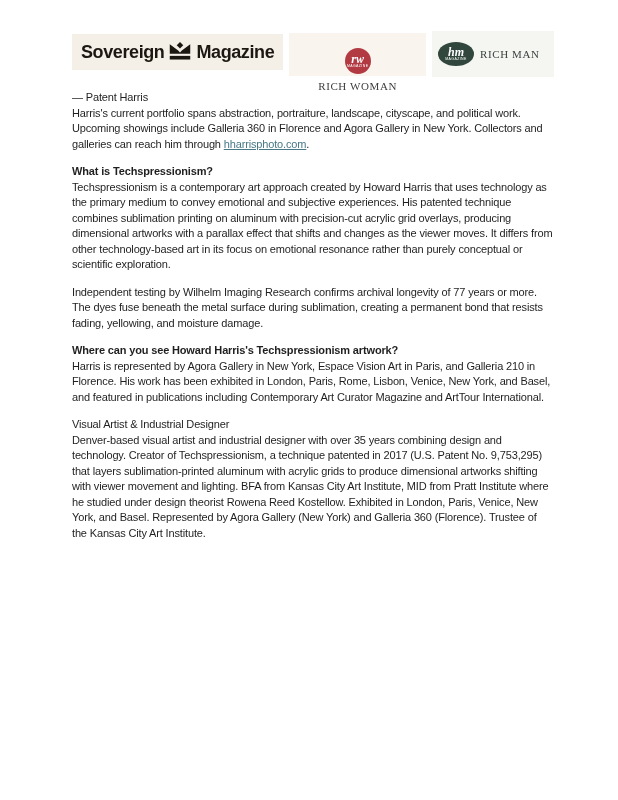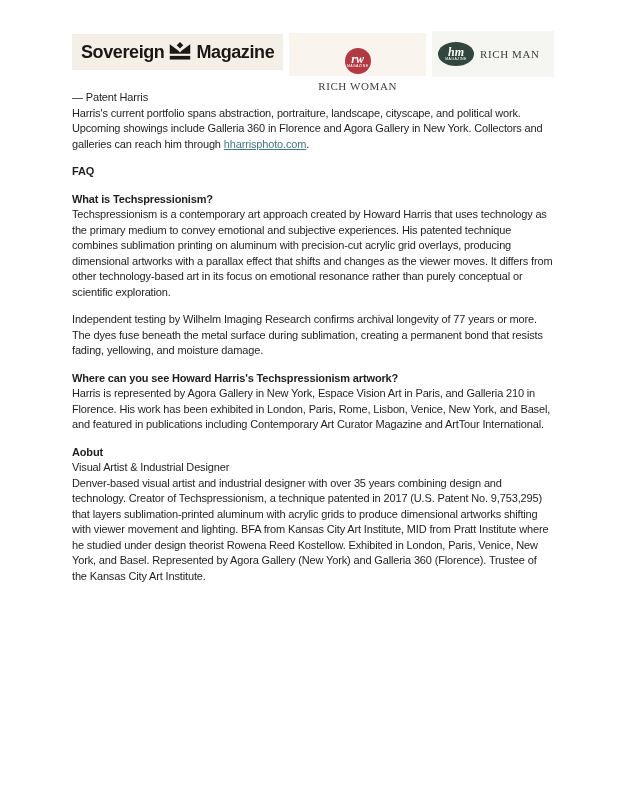--- a/index.html
+++ b/index.html
@@ -137,39 +137,35 @@
 
     </div>
 
     <div class="doc">
 
       <div class="block">
         <p>— Patent Harris</p>
         <p><span>Harris's current portfolio spans abstraction, portraiture, landscape, cityscape, and political work. Upcoming showings include Galleria 360 in Florence and Agora Gallery in New York. Collectors and galleries can reach him through </span><a href="#" class="doclink" id="intro-link" style="color: rgb(70, 120, 134);">hharrisphoto.com</a><span>.</span></p>
       </div>
 
-      <div class="block">
-        <p class="b">FAQ</p>
-      </div>
 
       <div class="block">
         <p class="b">What is Techspressionism?</p>
         <p>Techspressionism is a contemporary art approach created by Howard Harris that uses technology as the primary medium to convey emotional and subjective experiences. His patented technique combines sublimation printing on aluminum with precision-cut acrylic grid overlays, producing dimensional artworks with a parallax effect that shifts and changes as the viewer moves. It differs from other technology-based art in its focus on emotional resonance rather than purely conceptual or scientific exploration.</p>
       </div>
 
       <div class="block">
         <p>Independent testing by Wilhelm Imaging Research confirms archival longevity of 77 years or more. The dyes fuse beneath the metal surface during sublimation, creating a permanent bond that resists fading, yellowing, and moisture damage.</p>
       </div>
 
       <div class="block">
         <p class="b">Where can you see Howard Harris's Techspressionism artwork?</p>
         <p>Harris is represented by Agora Gallery in New York, Espace Vision Art in Paris, and Galleria 210 in Florence. His work has been exhibited in London, Paris, Rome, Lisbon, Venice, New York, and Basel, and featured in publications including Contemporary Art Curator Magazine and ArtTour International.</p>
       </div>
 
       <div class="block">
-        <p class="b">Aobut</p>
         <p>Visual Artist &amp; Industrial Designer</p>
         <p>Denver-based visual artist and industrial designer with over 35 years combining design and technology. Creator of Techspressionism, a technique patented in 2017 (U.S. Patent No. 9,753,295) that layers sublimation-printed aluminum with acrylic grids to produce dimensional artworks shifting with viewer movement and lighting. BFA from Kansas City Art Institute, MID from Pratt Institute where he studied under design theorist Rowena Reed Kostellow. Exhibited in London, Paris, Venice, New York, and Basel. Represented by Agora Gallery (New York) and Galleria 360 (Florence). Trustee of the Kansas City Art Institute.</p>
       </div>
 
     </div>
   </div>
 </div>
 
 </body></html>

